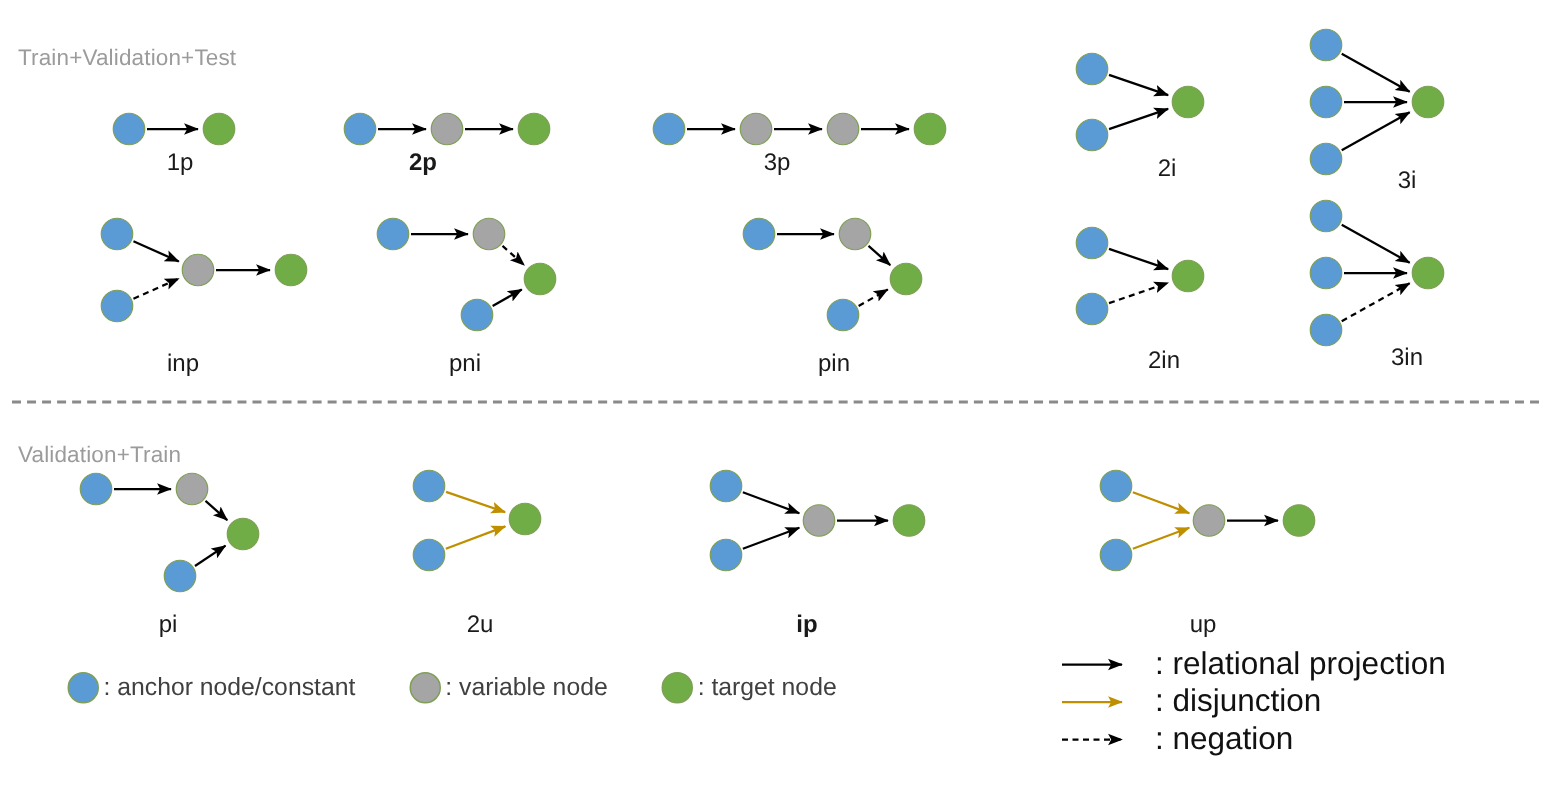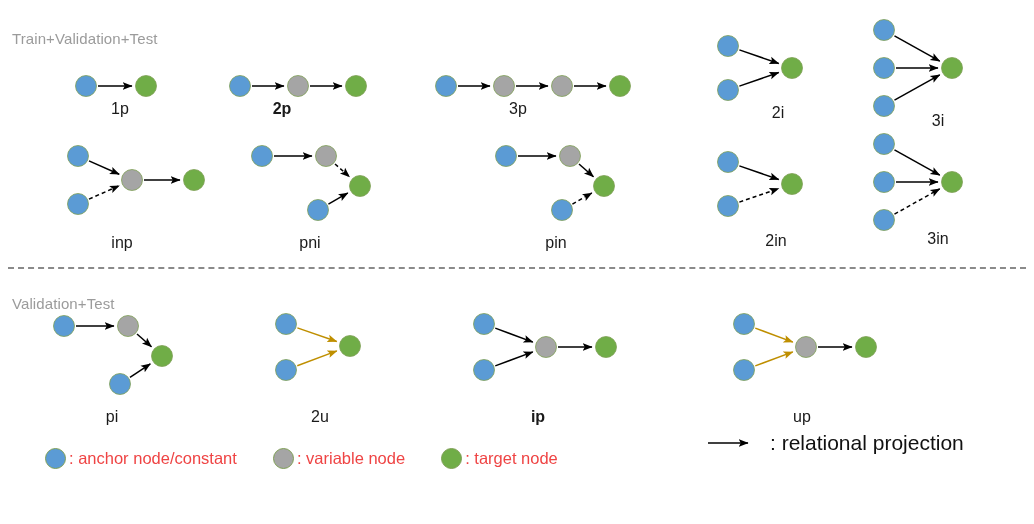--- a/index.html
+++ b/index.html
@@ -74,21 +74,21 @@
   }
   .legend-swatch {
     width: 19px;
     height: 19px;
     border-radius: 50%;
     display: inline-block;
     flex: none;
   }
   .legend-node-text {
     font-size: 16.5px;
-    color: #ef4444;
+    color: #404040;
     margin-left: 3px;
   }
 
   #legend-edges {
     position: absolute;
     left: 706px;
     top: 430px;
   }
   .legend-edge-item {
     display: flex;
@@ -105,21 +105,21 @@
 </style>
 </head>
 <body>
 
 <div id="root">
 
   <div class="section-label" id="label-train">Train+Validation+Test</div>
 
   <div class="divider"></div>
 
-  <div class="section-label" id="label-val">Validation+Test</div>
+  <div class="section-label" id="label-val">Validation+Train</div>
 
   <div id="patterns-layer">
       <div class="pattern" style="left: 60px; top: 58px; width: 170px; height: 60px;">
         <svg width="170" height="60">
           <defs>
             <marker id="arw-0-projection" markerWidth="7" markerHeight="7" refX="6.2" refY="3" orient="auto" markerUnits="strokeWidth">
               <path d="M0,0.4 L6.6,3 L0,5.6 L1.4,3 Z" fill="#000000"></path>
             </marker>
           </defs>
           <line x1="38.00" y1="28.00" x2="72.00" y2="28.00" stroke="#000000" stroke-width="1.5" marker-end="url(#arw-0-projection)"></line>
@@ -381,15 +381,37 @@
         <svg width="54" height="14">
           <defs>
             <marker id="lgarw-0" markerWidth="7" markerHeight="7" refX="6.2" refY="3" orient="auto" markerUnits="strokeWidth">
               <path d="M0,0.4 L6.6,3 L0,5.6 L1.4,3 Z" fill="#000000"></path>
             </marker>
           </defs>
           <line x1="2" y1="7" x2="42" y2="7" stroke="#000000" stroke-width="1.5" marker-end="url(#lgarw-0)"></line>
         </svg>
         <span class="legend-edge-text">: relational projection</span>
       </div>
+      <div class="legend-edge-item">
+        <svg width="54" height="14">
+          <defs>
+            <marker id="lgarw-1" markerWidth="7" markerHeight="7" refX="6.2" refY="3" orient="auto" markerUnits="strokeWidth">
+              <path d="M0,0.4 L6.6,3 L0,5.6 L1.4,3 Z" fill="#bf8f00"></path>
+            </marker>
+          </defs>
+          <line x1="2" y1="7" x2="42" y2="7" stroke="#bf8f00" stroke-width="1.5" marker-end="url(#lgarw-1)"></line>
+        </svg>
+        <span class="legend-edge-text">: disjunction</span>
+      </div>
+      <div class="legend-edge-item">
+        <svg width="54" height="14">
+          <defs>
+            <marker id="lgarw-2" markerWidth="7" markerHeight="7" refX="6.2" refY="3" orient="auto" markerUnits="strokeWidth">
+              <path d="M0,0.4 L6.6,3 L0,5.6 L1.4,3 Z" fill="#000000"></path>
+            </marker>
+          </defs>
+          <line x1="2" y1="7" x2="42" y2="7" stroke="#000000" stroke-width="1.5" marker-end="url(#lgarw-2)" stroke-dasharray="4,3"></line>
+        </svg>
+        <span class="legend-edge-text">: negation</span>
+      </div>
     </div>
 
 </div>
 
 </body></html>

